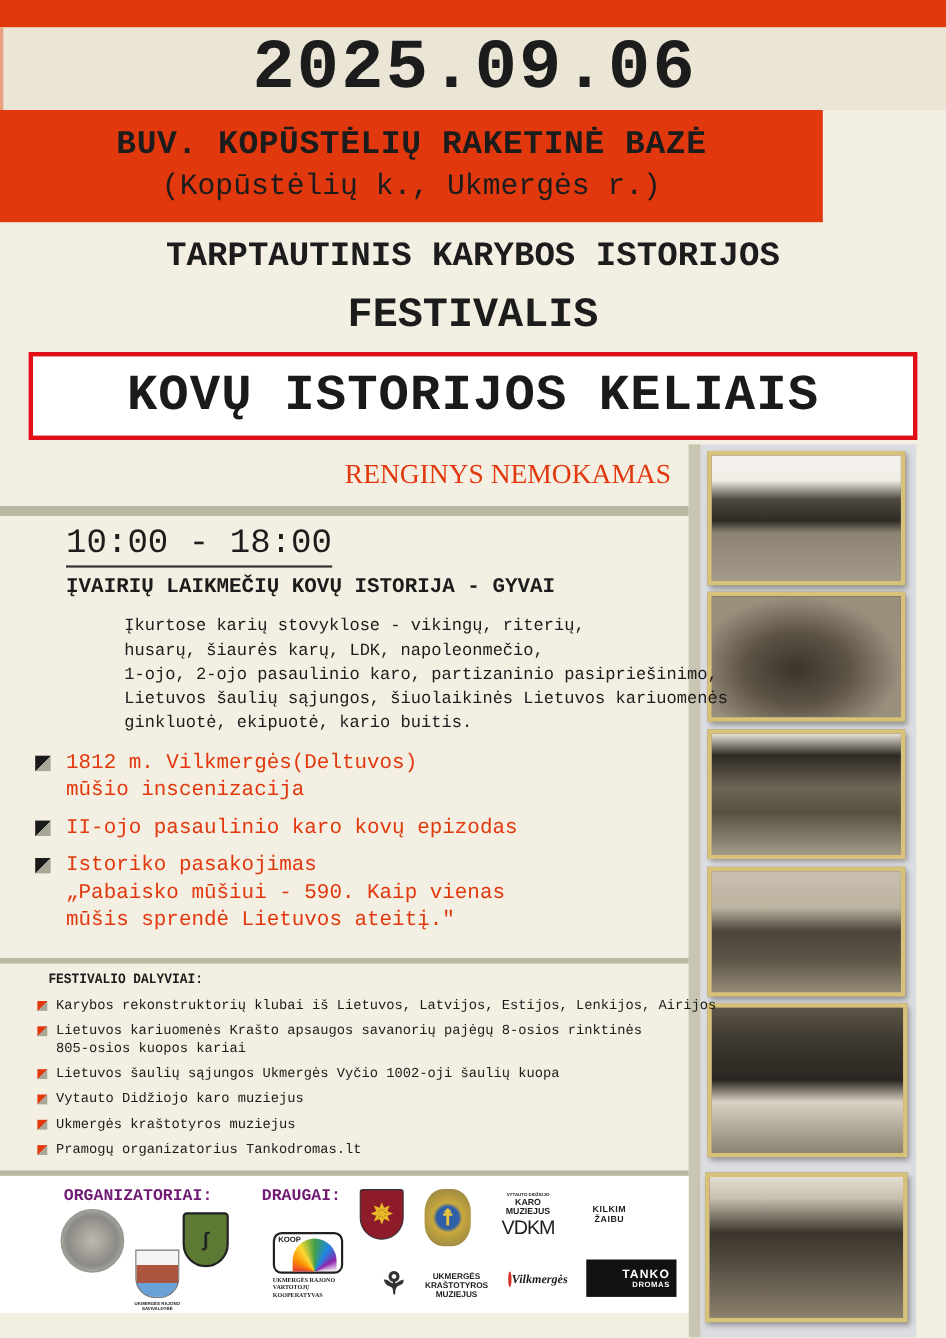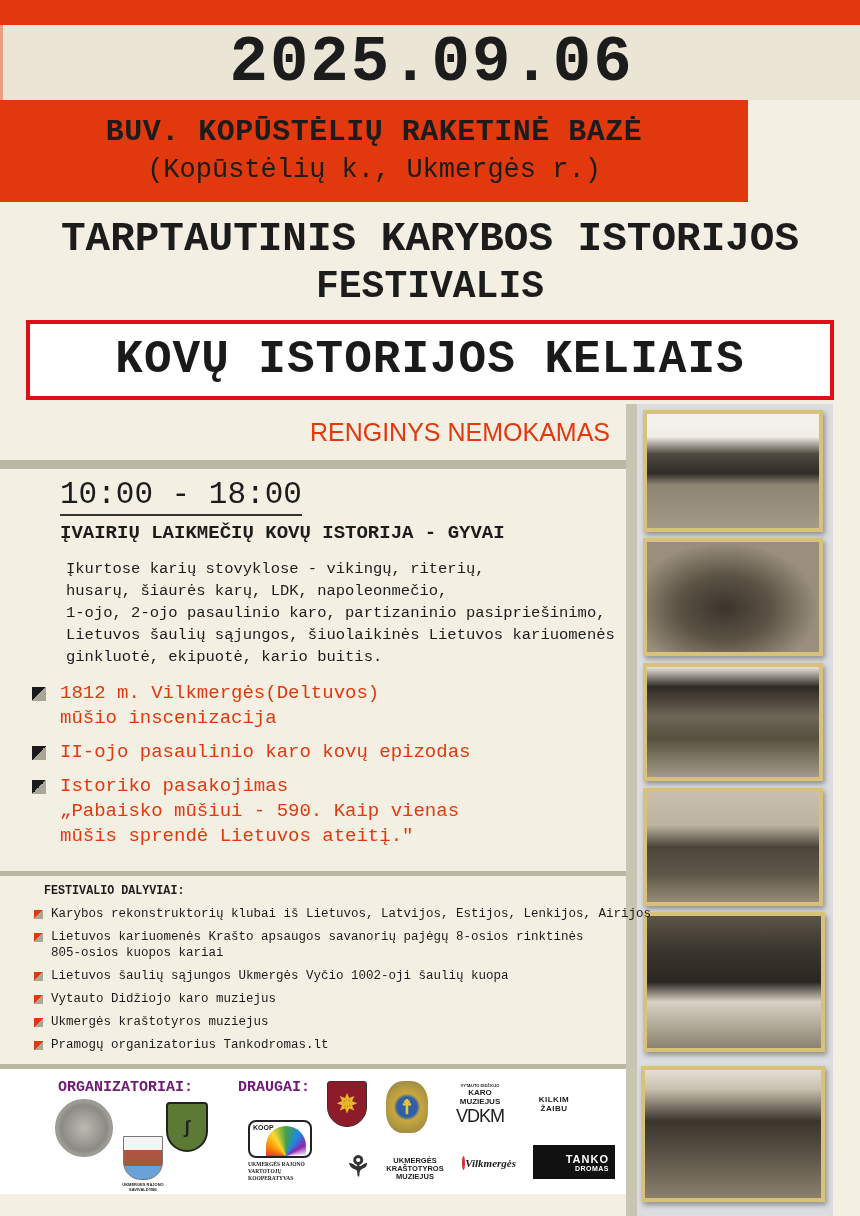--- a/index.html
+++ b/index.html
@@ -6,36 +6,36 @@
   html, body { width: 860px; height: 1216px; background: #f3efe2; overflow: hidden; }
   body { position: relative; font-family: "Liberation Mono", "DejaVu Sans Mono", monospace; color: #1a1a1a; }
 
   .top-stripe { position: absolute; left: 0; top: 0; width: 860px; height: 25px; background: #e2380e; }
   .date-band { position: absolute; left: 0; top: 25px; width: 860px; height: 75px; background: #ebe5d6; border-left: 3px solid #e8a07f; display: flex; align-items: center; justify-content: center; }
   .date-text { font-family: "Liberation Mono", monospace; font-size: 64px; font-weight: bold; letter-spacing: 2px; color: #1c1c1c; line-height: 1; }
   .venue-band { position: absolute; left: 0; top: 100px; width: 748px; height: 102px; background: #e2380e; text-align: center; }
   .venue-title { font-family: "Liberation Mono", monospace; font-weight: bold; font-size: 30px; margin-top: 15px; color: #1c1c1c; letter-spacing: 0.5px; }
   .venue-sub { font-family: "Liberation Mono", monospace; font-size: 27px; margin-top: 6px; color: #1c1c1c; }
 
-  .fest-line1 { position: absolute; left: 0; top: 216px; width: 860px; text-align: center; font-family: "Liberation Mono", monospace; font-weight: bold; font-size: 41px; color: #1c1c1c; }
+  .fest-line1 { position: absolute; left: 0; top: 216px; width: 860px; text-align: center; font-family: "Liberation Mono", monospace; font-weight: bold; font-size: 31px; color: #1c1c1c; }
   .fest-line2 { position: absolute; left: 0; top: 265px; width: 860px; text-align: center; font-family: "Liberation Mono", monospace; font-weight: bold; font-size: 38px; color: #1c1c1c; }
   .main-title-box { position: absolute; left: 26px; top: 320px; width: 808px; height: 80px; background: #ffffff; border: 4px solid #e10d17; display: flex; align-items: center; justify-content: center; }
   .main-title { font-family: "Liberation Mono", monospace; font-weight: bold; font-size: 46px; letter-spacing: 1px; color: #1a1a1a; }
 
   .right-col-rail { position: absolute; left: 626px; top: 404px; width: 11px; height: 812px; background: #c8c6b2; }
   .photo-strip { position: absolute; left: 637px; top: 404px; width: 196px; height: 812px; background: #dcdde0; }
   .photo { position: absolute; background: #8a7f6e; border: 4px solid #d8c27a; box-shadow: 2px 3px 5px rgba(0,0,0,0.35); overflow: hidden; }
   .photo .ph-inner { width: 100%; height: 100%; }
 
-  .free-text { position: absolute; left: 0; top: 418px; width: 610px; text-align: right; font-family: Liberation Sans, sans-serif; font-size: 25px; color: #e2380e; }
+  .free-text { position: absolute; left: 0; top: 418px; width: 610px; text-align: right; font-family: Liberation Serif, serif; font-size: 25px; color: #e2380e; }
   .divider { position: absolute; left: 0; height: 9px; background: #bab8a2; width: 626px; }
   .time-text { position: absolute; left: 60px; top: 477px; font-family: "Liberation Mono", monospace; font-size: 31px; color: #1c1c1c; padding-bottom: 2px; border-bottom: 2px solid #333; }
   .subhead { position: absolute; left: 60px; top: 522px; font-family: "Liberation Mono", monospace; font-weight: bold; font-size: 19px; color: #1c1c1c; }
   .desc { position: absolute; left: 66px; top: 558px; width: 560px; font-family: "Liberation Mono", monospace; font-size: 15.5px; line-height: 22px; color: #1c1c1c; }
-  .desc div { white-space: nowrap; }
+  .desc div { white-space: nowrap; margin-left: 47px; }
 
   .events { position: absolute; left: 32px; top: 681px; width: 580px; }
   .event { display: flex; align-items: flex-start; margin-bottom: 9px; }
   .bullet-dark { width: 14px; height: 14px; margin-top: 6px; margin-right: 14px; flex: none; background: linear-gradient(135deg, #1a1a1a 50%, #a8a697 50%); }
   .event-text { font-family: "Liberation Mono", monospace; font-size: 19px; line-height: 25px; color: #e2380e; }
   .event-text div { white-space: nowrap; }
 
   .participants-head { position: absolute; left: 44px; top: 883px; font-family: "Liberation Mono", monospace; font-weight: bold; font-size: 13px; color: #1c1c1c; transform: scaleX(0.9); transform-origin: left; }
   .participants { position: absolute; left: 34px; top: 906px; width: 600px; }
   .part { display: flex; align-items: flex-start; margin-bottom: 7px; }

